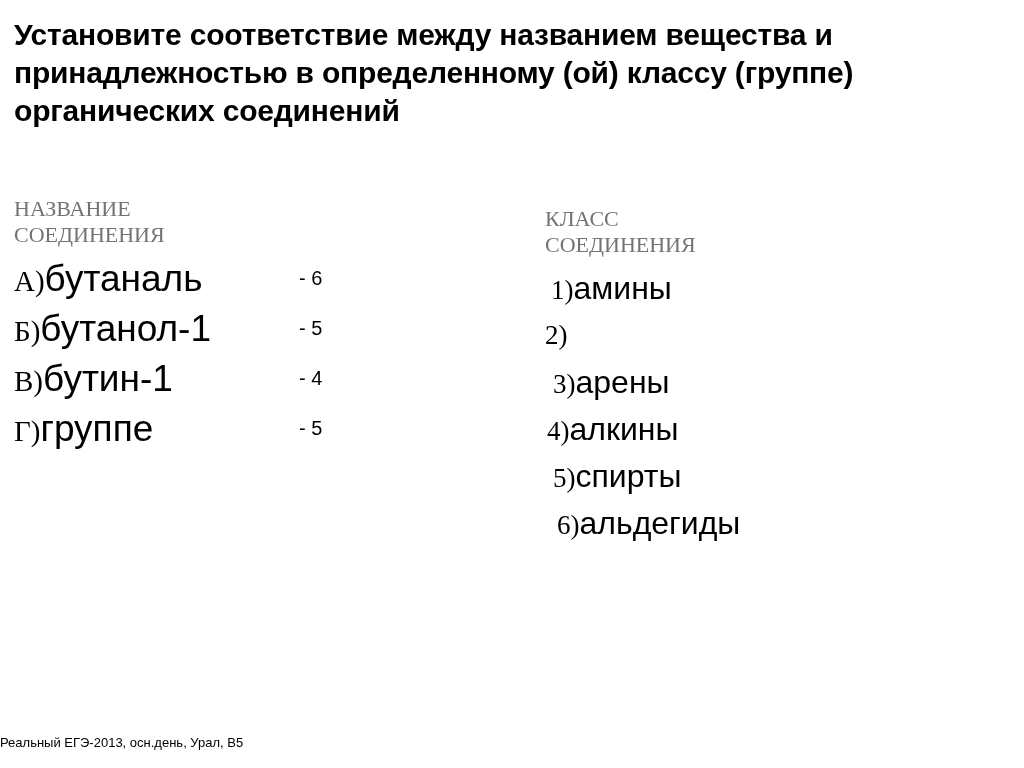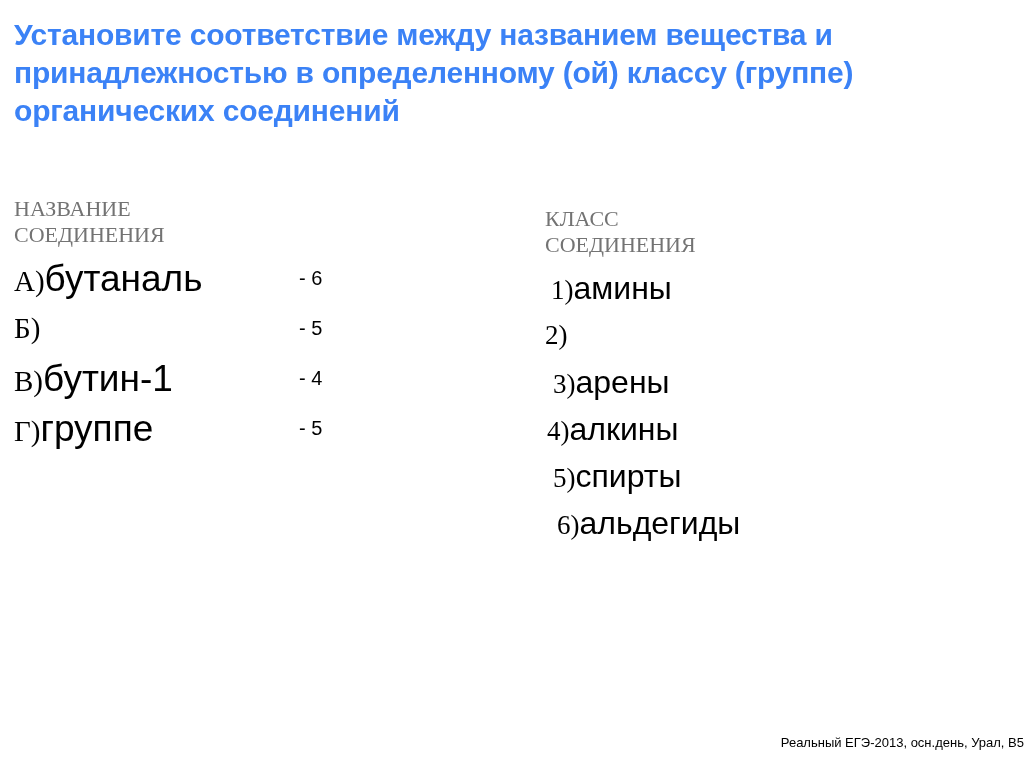--- a/index.html
+++ b/index.html
@@ -21,21 +21,21 @@
   }
   .title {
     position: absolute;
     left: 14px;
     top: 16px;
     width: 990px;
     font-family: "Liberation Sans", sans-serif;
     font-weight: bold;
     font-size: 30px;
     line-height: 38px;
-    color: #3b82f6;
+    color: #000000;
     letter-spacing: -0.2px;
   }
   .columns {
     position: absolute;
     top: 196px;
     left: 0;
     width: 1024px;
   }
   .col-left {
     position: absolute;
@@ -107,21 +107,21 @@
   .r-indent-1 { padding-left: 0px; }
   .r-indent-2 { padding-left: 8px; }
   .r-indent-3 { padding-left: 2px; }
   .r-indent-4 { padding-left: 8px; }
   .r-indent-5 { padding-left: 12px; }
   .footer {
     position: absolute;
     left: 0;
     top: 735px;
     width: 1024px;
-    text-align: right;
+    text-align: left;
     font-family: "Liberation Sans", sans-serif;
     font-size: 13px;
     color: #000000;
   }
 </style>
 </head>
 <body>
 
 <div class="slide">
 
@@ -137,20 +137,21 @@
       <div class="items left-list">
 
         <div class="item-row left-item">
           <span class="item-marker">А)</span>
           <span class="item-text">бутаналь</span>
           <span class="answer">- 6</span>
         </div>
 
         <div class="item-row left-item">
           <span class="item-marker">Б)</span>
+          <span class="item-text">бутанол-1</span>
           <span class="answer">- 5</span>
         </div>
 
         <div class="item-row left-item">
           <span class="item-marker">В)</span>
           <span class="item-text">бутин-1</span>
           <span class="answer">- 4</span>
         </div>
 
         <div class="item-row left-item">

